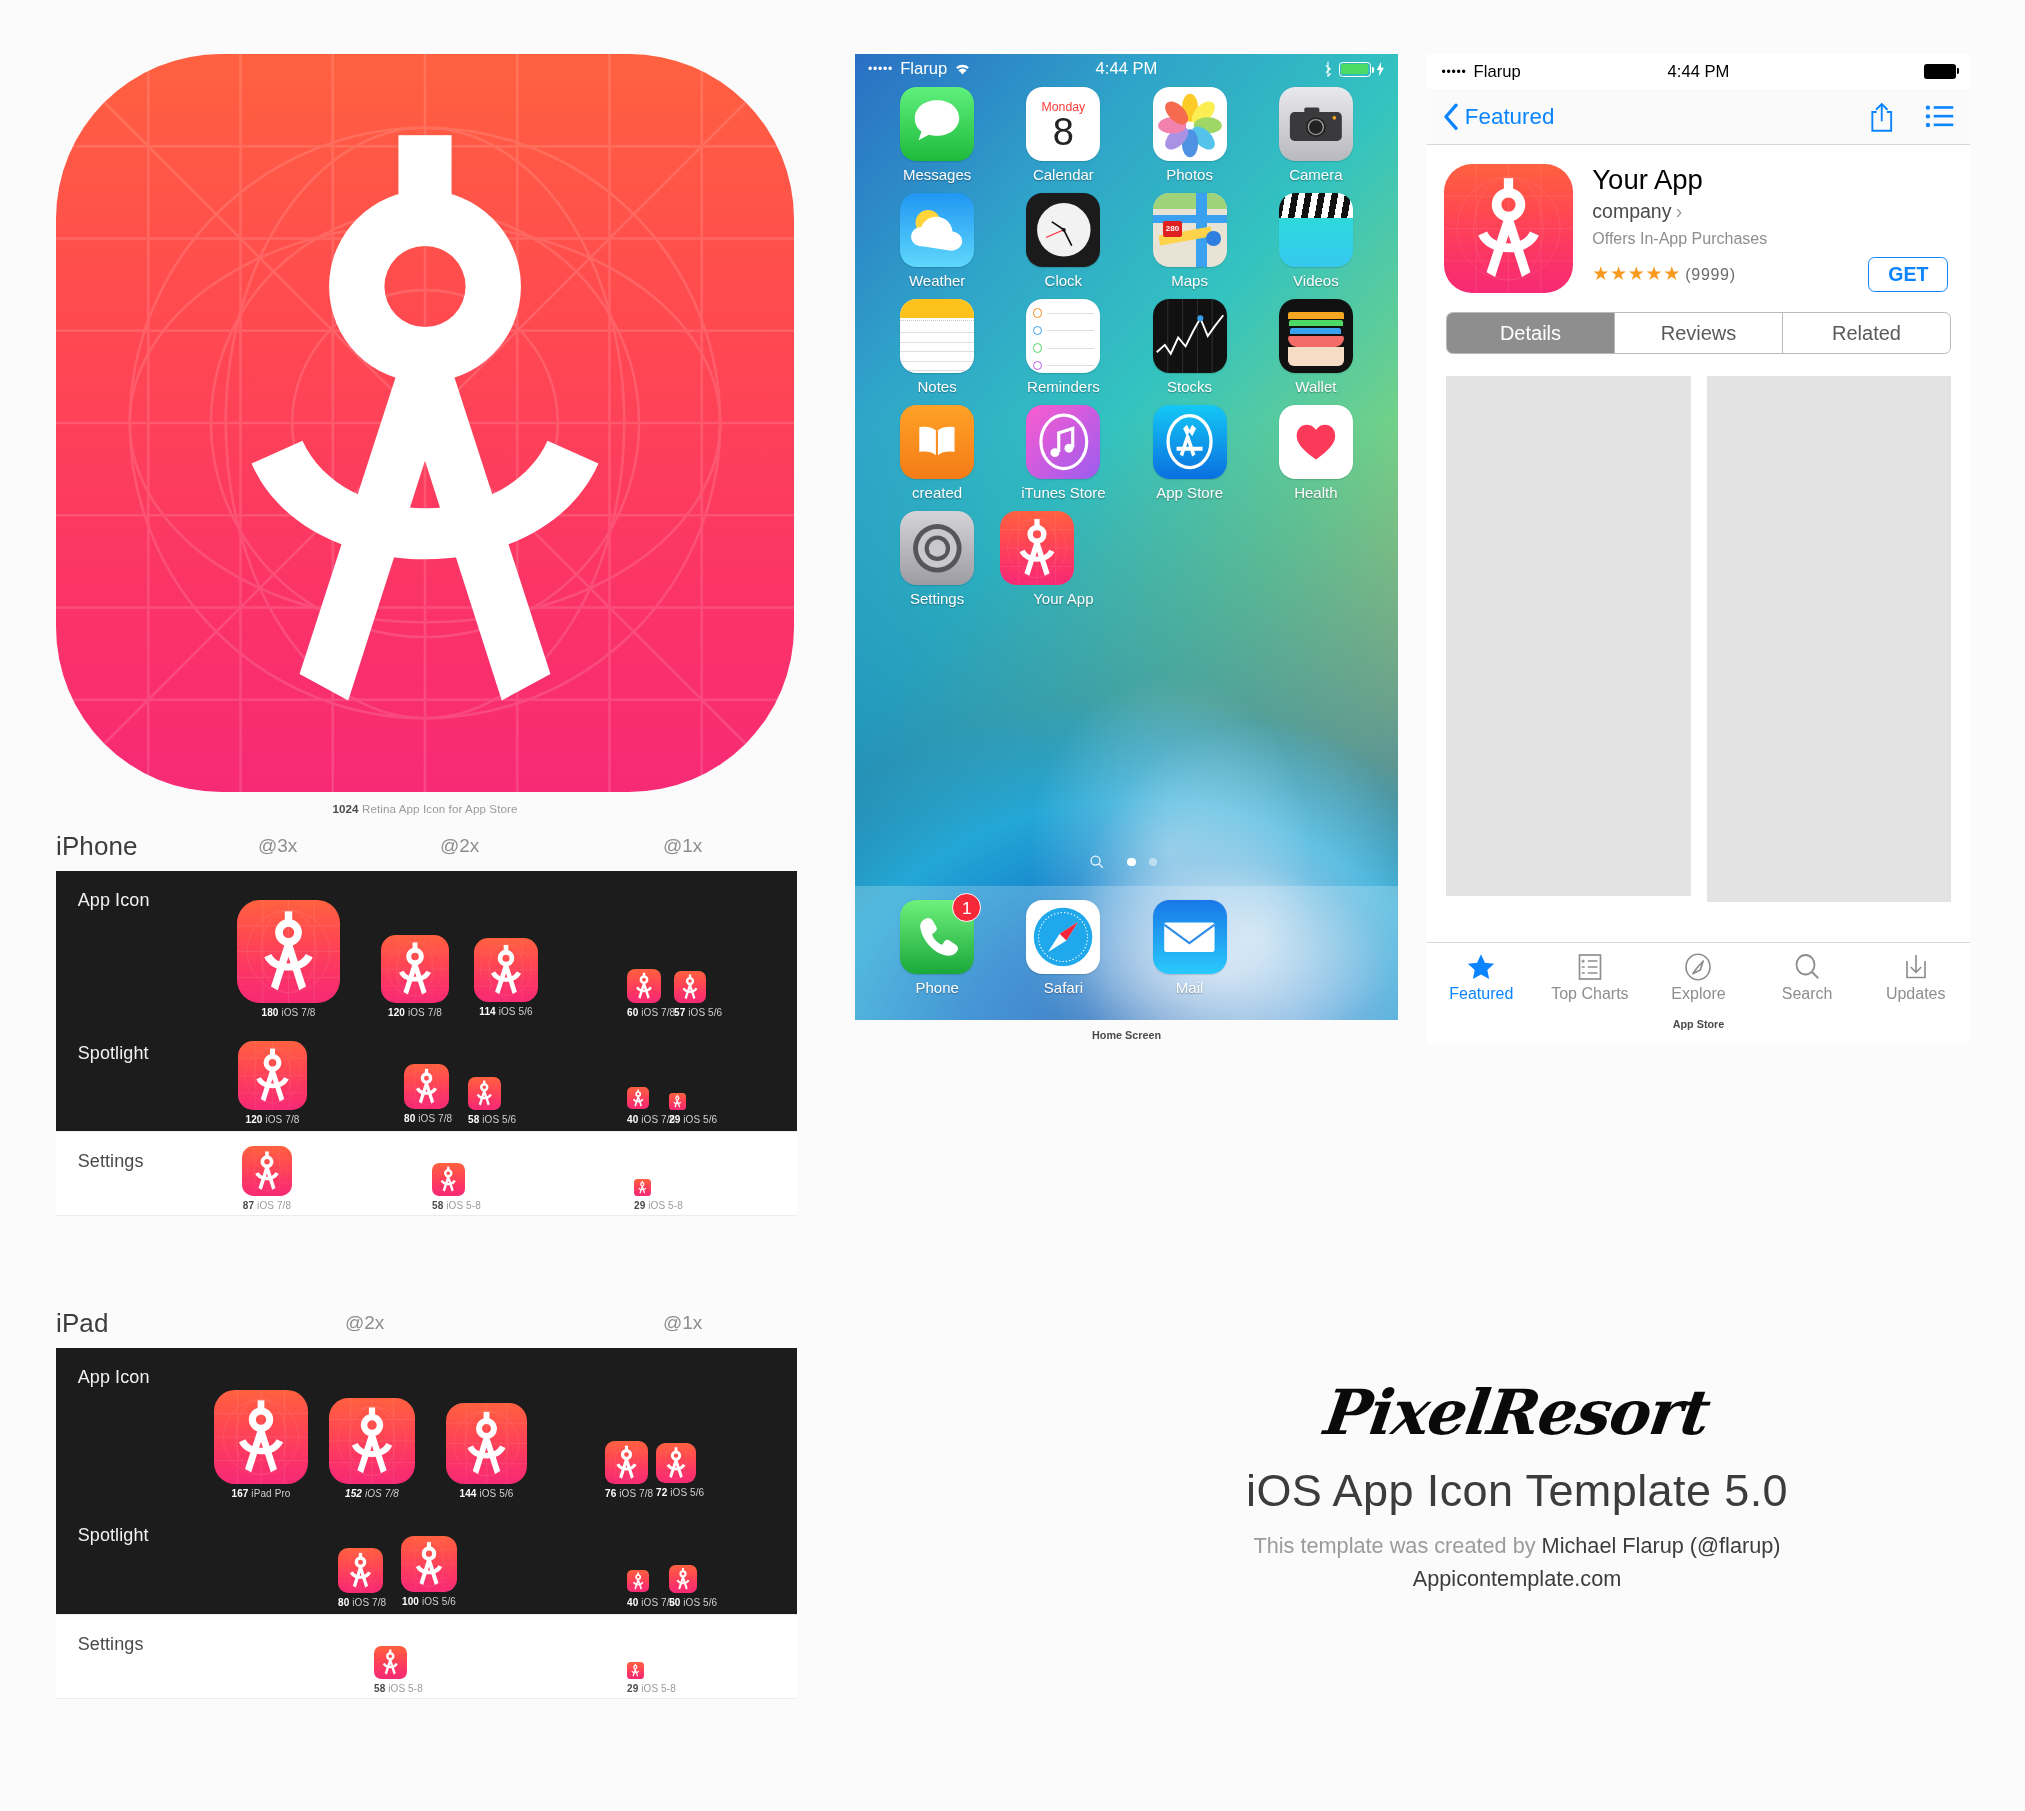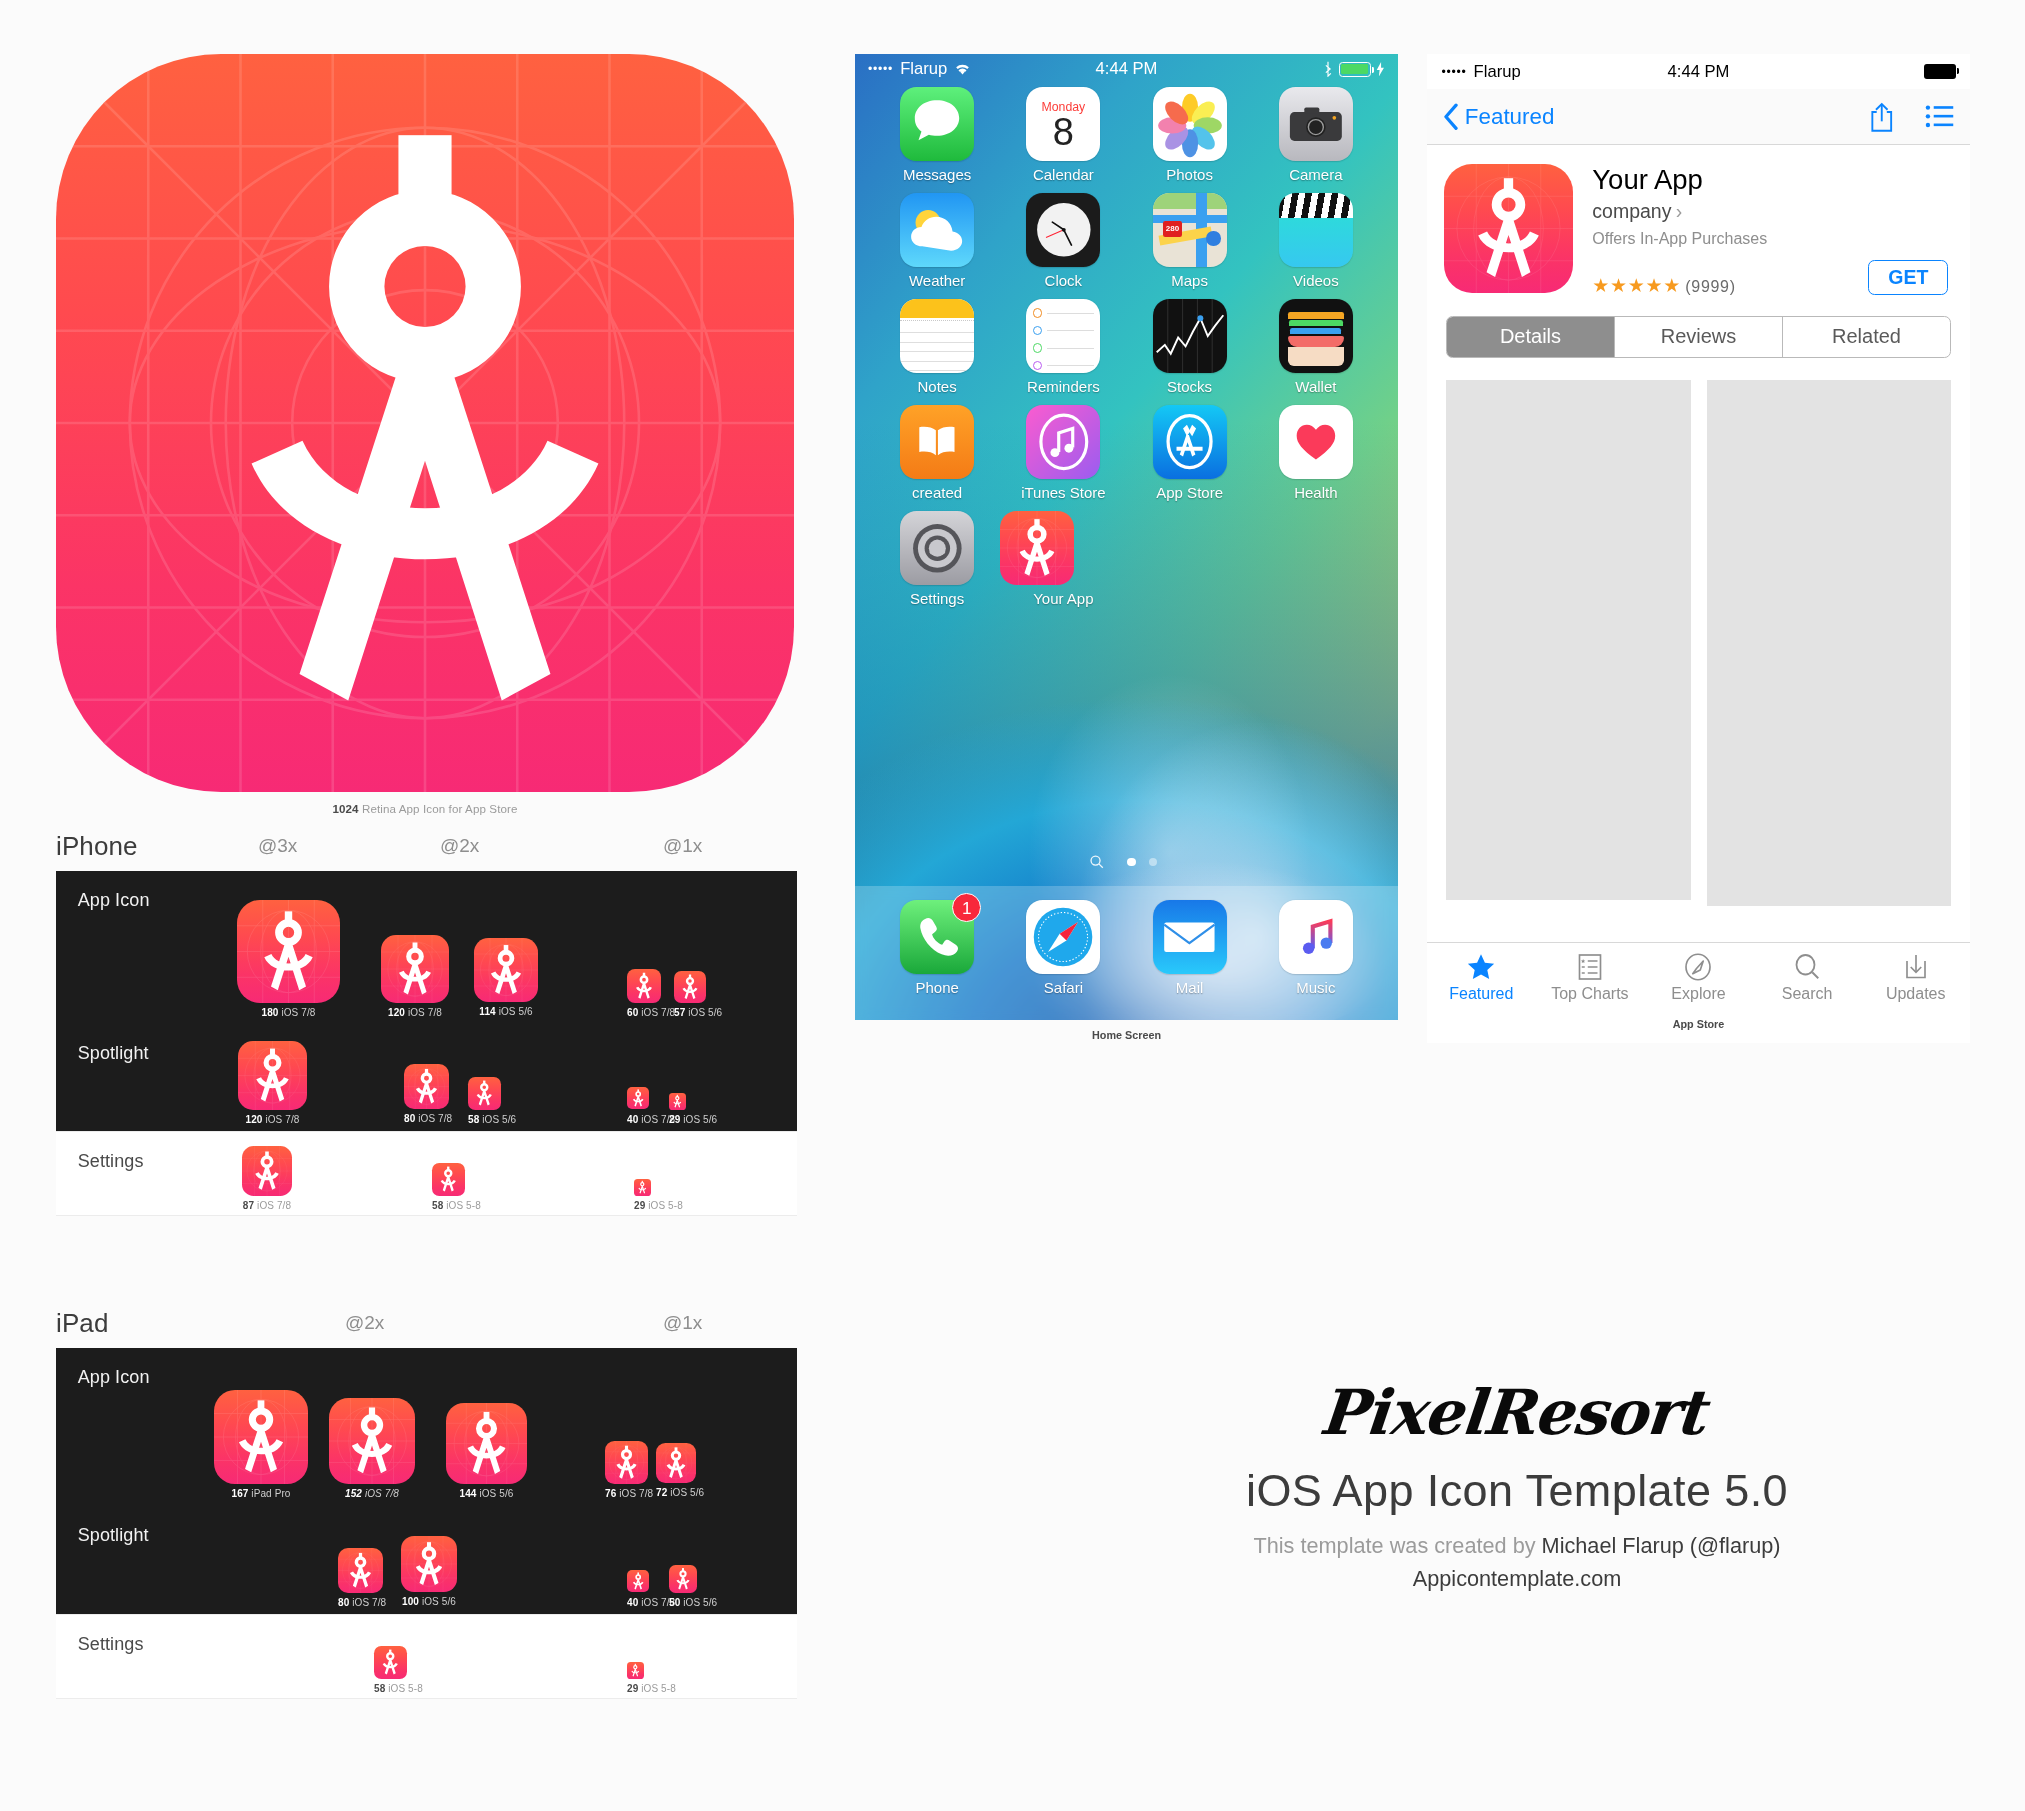--- a/index.html
+++ b/index.html
@@ -88,21 +88,21 @@
   .st-back { display:flex; align-items:center; color:#0a84ff; font-size:22.4px; }
   .st-nav-right { margin-left:auto; display:flex; align-items:center; gap:30px;}
 
   .st-head { display:flex; padding:19px 17.3px 0; }
   .st-appicon { width:129px; height:129px; border-radius:28px; flex:0 0 auto; }
   .st-meta { margin-left:19px; flex:1; position:relative;}
   .st-title { font-size:27.5px; color:#000; font-weight:400; }
   .st-company { font-size:19.5px; color:#4a4a4a; margin-top:4.3px;}
   .st-company i { color:#9b9b9b; font-style:normal; margin-left:4.3px;}
   .st-iap { font-size:16px; color:#8e8e8e; margin-top:6.5px;}
-  .st-rate { margin-top:26px; font-size:19px; color:#f79a1f; letter-spacing:0.7px;}
+  .st-rate { margin-top:14px; font-size:19px; color:#f79a1f; letter-spacing:0.7px;}
   .st-rate em { font-style:normal; color:#6b6b6b; font-size:16px; margin-left:4.3px;}
   .st-get { position:absolute; right:4.3px; bottom:1.4px; border:1.4px solid #0a84ff; color:#0a84ff; border-radius:6.5px; font-size:19.5px; font-weight:700; padding:5px 19px; background:#fff;}
 
   .st-tabs { display:flex; margin:19px 19px 0; border:0.7px solid #b9b9b9; border-radius:6.5px; overflow:hidden;}
   .st-tab { flex:1; text-align:center; font-size:20px; padding:8.7px 0; color:#5a5a5a; border-left:0.7px solid #b9b9b9;}
   .st-tab:first-child { border-left:none; }
   .st-tab.active { background:#8e8e8e; color:#fff; }
 
   .st-shots { display:flex; gap:16px; padding:21.7px 19px 0; }
   .st-shot { flex:1; height:520px; background:#e3e3e3; }
@@ -1002,41 +1002,20 @@
    <svg viewBox="0 0 100 70" style="width:74%">
                   <rect x="4" y="8" width="92" height="54" rx="4" fill="#fff"></rect>
                   <path d="M4 12l46 34 46-34" fill="none" stroke="#2f8fe8" stroke-width="4"></path>
                 </svg>
               </div>
             </div>
 
     </div>
           <div class="nm">Mail</div>
         </div>
-        <div class="app">
-          <div class="ic" style="position:relative;overflow:visible">
-      <div style="width:100%;height:100%;border-radius:16.6px;overflow:hidden">
-              <div style="width:100%;height:100%;background:#fff;display:flex;align-items:center;justify-content:center">
-   <svg viewBox="0 0 100 100" style="width:70%">
-                  <path d="M44 72V30l34-10v42" fill="none" stroke="url(#mg)" stroke-width="8"></path>
-   <defs>
-                    <linearGradient id="mg" x1="0" y1="0" x2="0" y2="1">
-                      <stop offset="0" stop-color="#fa3c5a"></stop>
-                      <stop offset="1" stop-color="#5b5cf0"></stop>
-                    </linearGradient>
-                  </defs>
-   <circle cx="36" cy="72" r="11" fill="#5b5cf0"></circle>
-                  <circle cx="70" cy="62" r="11" fill="#4a7cf0"></circle>
-                </svg>
-              </div>
-            </div>
-
-    </div>
-          <div class="nm">Music</div>
-        </div>
       </div>
   </div>
   <div class="cap">Home Screen</div>
 
   <div class="store">
     <div class="st-status">
       <span class="dots">•••••</span>
       <span class="car">Flarup</span>
       <span class="tm">4:44 PM</span>
       <span class="bt"></span>

